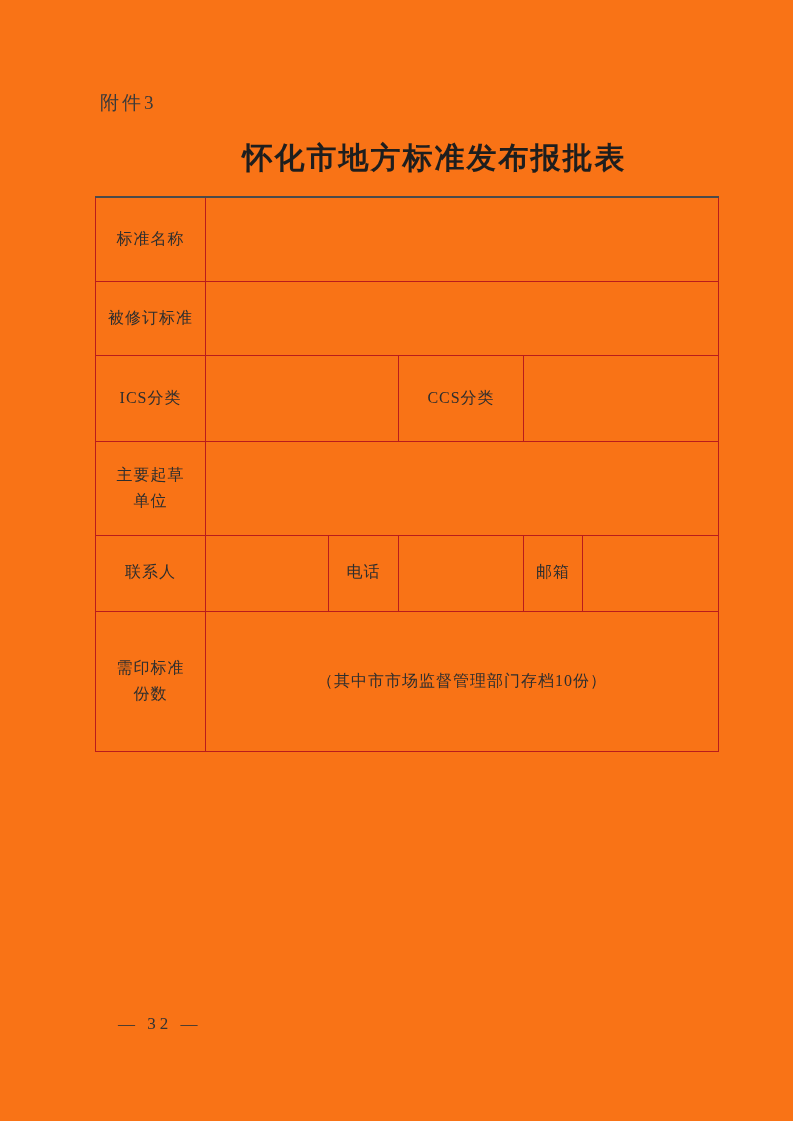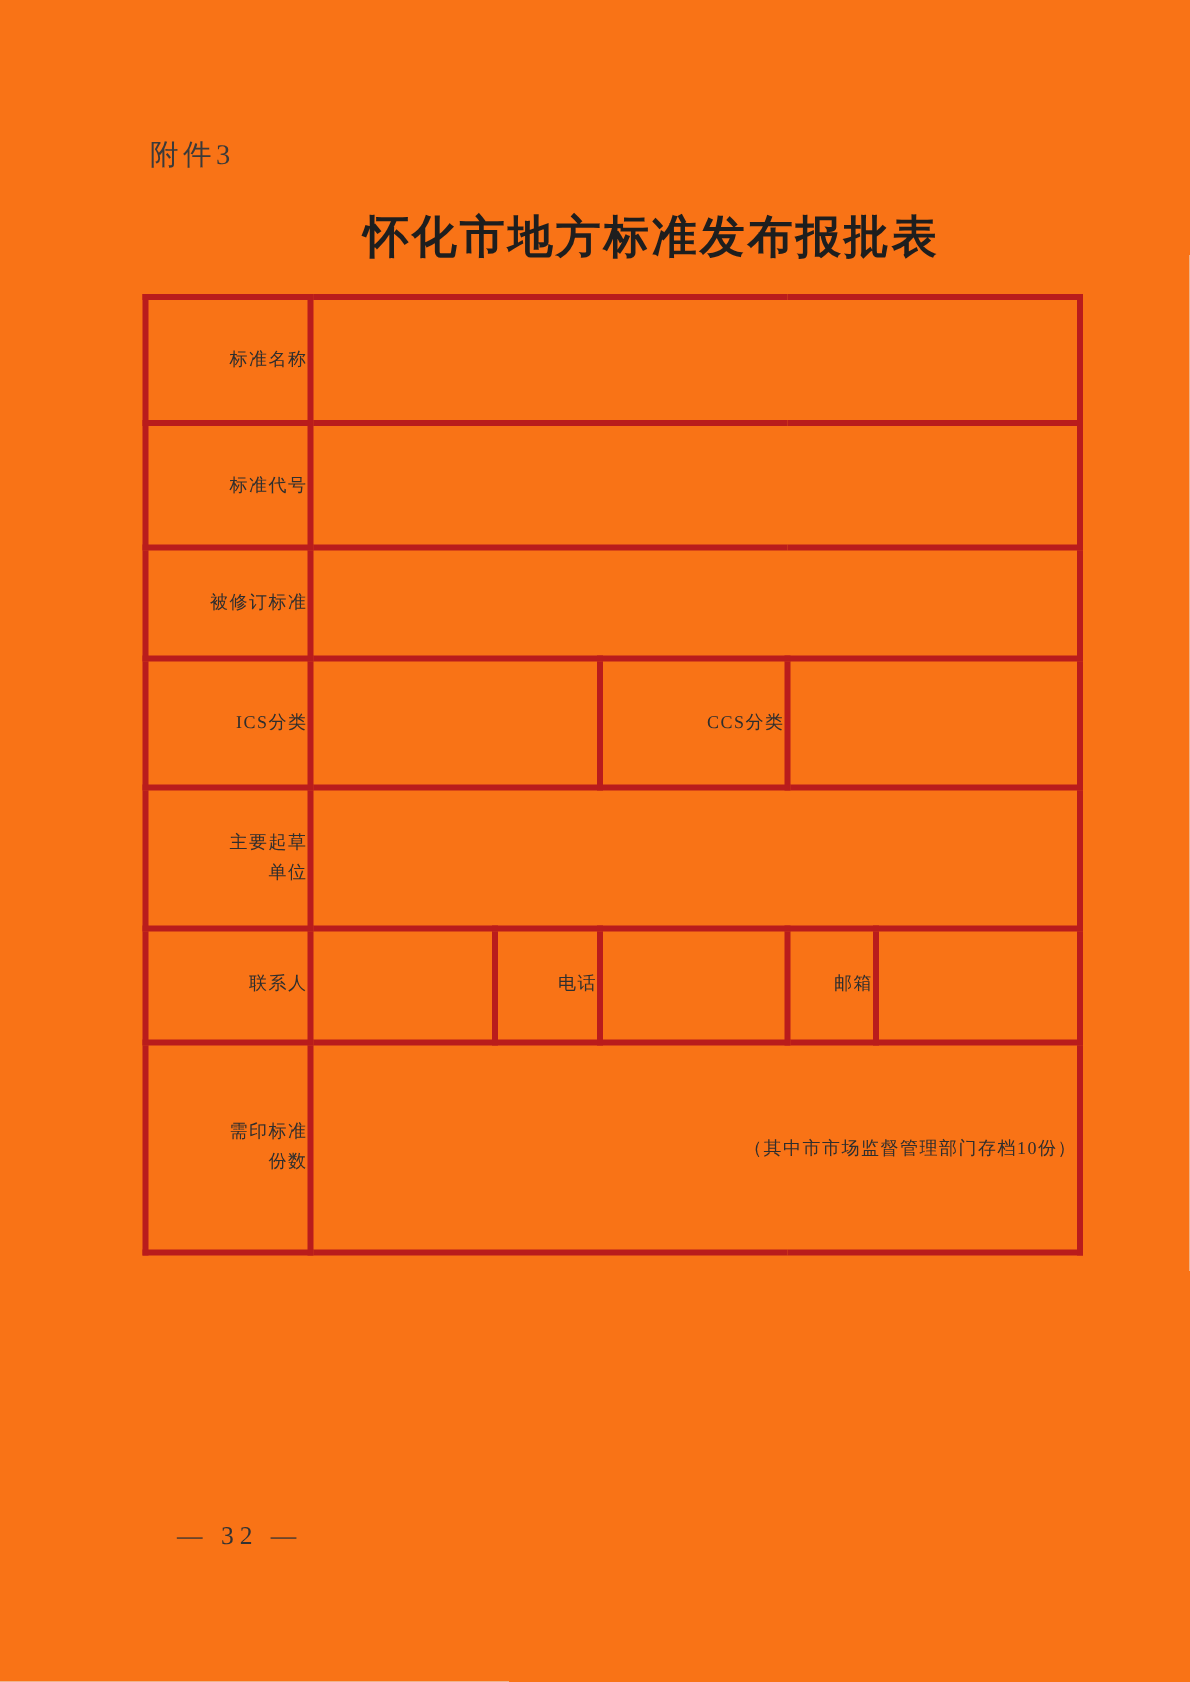--- a/index.html
+++ b/index.html
@@ -43,24 +43,24 @@
     position: absolute;
     left: 95px;
     top: 196px;
     width: 623px;
     border-collapse: collapse;
     table-layout: fixed;
     border: 1px solid #4a4a4a;
     border-top-width: 2px;
   }
   table.form-table td {
-    border: 4px solid #b91c1c;
-    text-align: right;
+    border: 1px solid #b91c1c;
+    text-align: center;
     vertical-align: middle;
-    font-size: 12px;
+    font-size: 16px;
     color: #2e2e2e;
     padding: 0;
   }
   td.label-cell {
     white-space: pre-line;
     line-height: 1.65;
     letter-spacing: 1px;
   }
   td.value-cell {
     font-size: 17px;
@@ -91,24 +91,20 @@
       <col style="width:70px">
       <col style="width:125px">
       <col style="width:59px">
       <col style="width:136px">
     </colgroup>
     <tbody>
       <tr style="height:84px;">
         <td class="label-cell">标准名称</td>
         <td class="value-cell" colspan="5"></td>
       </tr>
-      <tr style="height:83px;">
-        <td class="label-cell">标准代号</td>
-        <td class="value-cell" colspan="5"></td>
-      </tr>
       <tr style="height:74px;">
         <td class="label-cell">被修订标准</td>
         <td class="value-cell" colspan="5"></td>
       </tr>
       <tr style="height:86px;">
         <td class="label-cell">ICS分类</td>
         <td class="value-cell" colspan="2"></td>
         <td class="label-cell">CCS分类</td>
         <td class="value-cell" colspan="2"></td>
       </tr>

